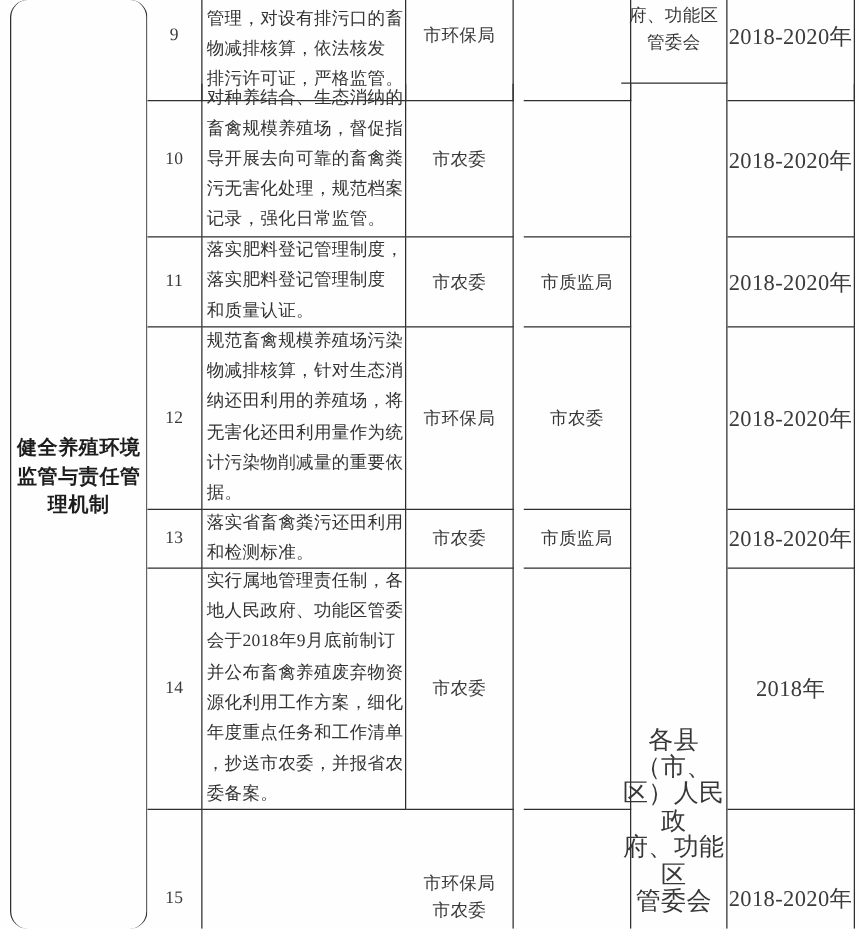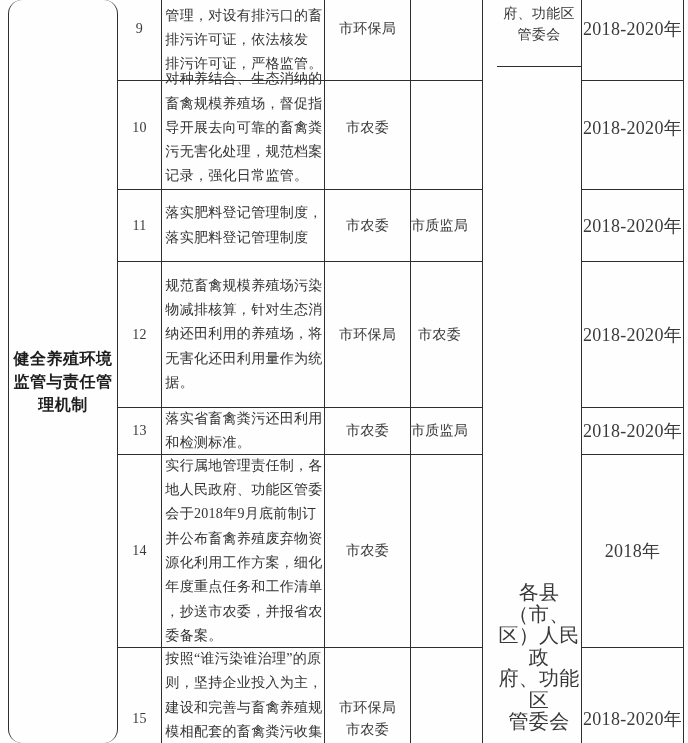--- a/index.html
+++ b/index.html
@@ -13,21 +13,21 @@
     position:absolute;box-sizing:border-box;
     border-right:1px solid #2e2e2e;border-bottom:1px solid #2e2e2e;
     display:flex;align-items:center;justify-content:center;
     overflow:hidden;color:#333;
   }
   
   .c-cat {left:8px;  width:110px;border-left:1px solid #2e2e2e;}
   .c-no  {left:118px;width:44px;}
   .c-task{left:162px;width:163px;}
   .c-lead{left:325px;width:86px;}
-  .c-sup {left:397px;width:86px;}
+  .c-sup {left:419px;width:86px;}
   .c-jur {left:497px;width:85px;}
   .c-time{left:582px;width:102px;}
   
   .r9 {top:0;    height:81px;font-family:Liberation Serif, serif;}
   .r10{top:67px; height:123px;}
   .r11{top:190px;height:72px;}
   .r12{top:262px;height:146px;}
   .r13{top:408px;height:47px;}
   .r14{top:455px;height:193px;}
   .r15{top:648px;height:95px;border-bottom:none;}
@@ -78,21 +78,21 @@
         <div class="ln last">管委会</div>
       </div>
   </div>
 
   <div class="cell c-no r9 shift-up">
     <span class="num">9</span>
   </div>
   <div class="cell c-task r9">
     <div class="task-txt">
         <div class="ln">管理，对设有排污口的畜</div>
-        <div class="ln">排污许可证，依法核发</div>
+        <div class="ln">物减排核算，依法核发</div>
         <div class="ln last">排污许可证，严格监管。</div>
       </div>
   </div>
   <div class="cell c-lead r9 shift-up">
     <span class="unit-txt">市环保局</span>
   </div>
   <div class="cell c-sup r9">
     <span class="unit-txt"></span>
   </div>
   <div class="cell c-time r9 shift-up">
@@ -121,20 +121,21 @@
     <span class="time-txt">2018-2020年</span>
   </div>
 
   <div class="cell c-no r11">
     <span class="num">11</span>
   </div>
   <div class="cell c-task r11">
     <div class="task-txt">
         <div class="ln">落实肥料登记管理制度，</div>
         <div class="ln">落实肥料登记管理制度</div>
+        <div class="ln last">和质量认证。</div>
       </div>
   </div>
   <div class="cell c-lead r11">
     <span class="unit-txt">市农委</span>
   </div>
   <div class="cell c-sup r11">
     <span class="unit-txt">市质监局</span>
   </div>
   <div class="cell c-time r11">
     <span class="time-txt">2018-2020年</span>
@@ -142,20 +143,21 @@
 
   <div class="cell c-no r12">
     <span class="num">12</span>
   </div>
   <div class="cell c-task r12">
     <div class="task-txt">
         <div class="ln">规范畜禽规模养殖场污染</div>
         <div class="ln">物减排核算，针对生态消</div>
         <div class="ln">纳还田利用的养殖场，将</div>
         <div class="ln">无害化还田利用量作为统</div>
+        <div class="ln">计污染物削减量的重要依</div>
         <div class="ln last">据。</div>
       </div>
   </div>
   <div class="cell c-lead r12">
     <span class="unit-txt">市环保局</span>
   </div>
   <div class="cell c-sup r12">
     <span class="unit-txt">市农委</span>
   </div>
   <div class="cell c-time r12">
@@ -202,28 +204,20 @@
   <div class="cell c-sup r14">
     <span class="unit-txt"></span>
   </div>
   <div class="cell c-time r14">
     <span class="time-txt">2018年</span>
   </div>
 
   <div class="cell c-no r15 shift-down">
     <span class="num">15</span>
   </div>
-  <div class="cell c-task r15">
-    <div class="task-txt">
-        <div class="ln">按照“谁污染谁治理”的原</div>
-        <div class="ln">则，坚持企业投入为主，</div>
-        <div class="ln">建设和完善与畜禽养殖规</div>
-        <div class="ln last">模相配套的畜禽粪污收集</div>
-      </div>
-  </div>
   <div class="cell c-lead r15 shift-down">
     <div class="lead-lines">
         <div class="ln">市环保局</div>
         <div class="ln last">市农委</div>
       </div>
   </div>
   <div class="cell c-sup r15">
     <span class="unit-txt"></span>
   </div>
   <div class="cell c-time r15 shift-down">

